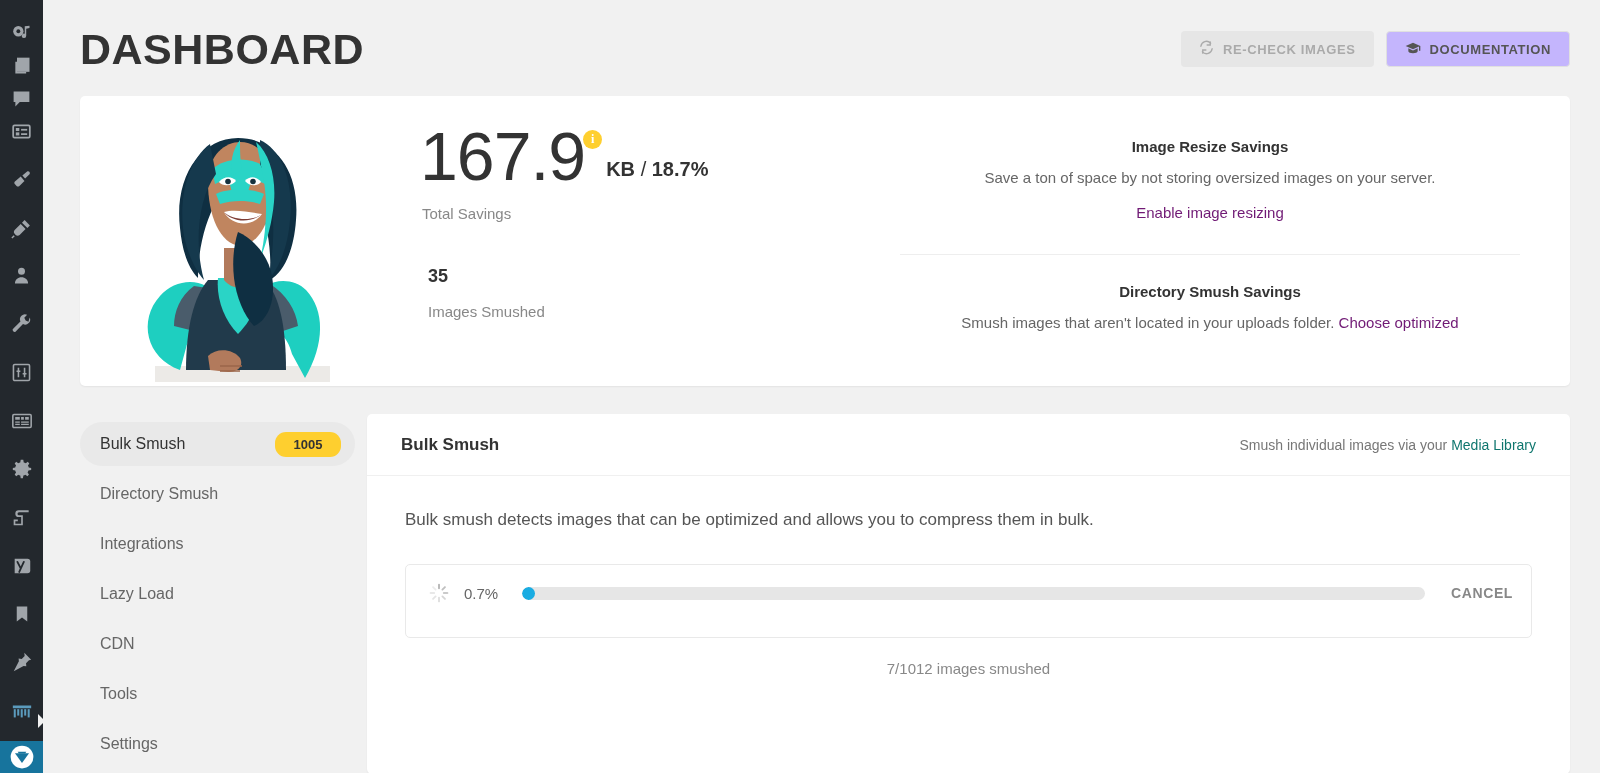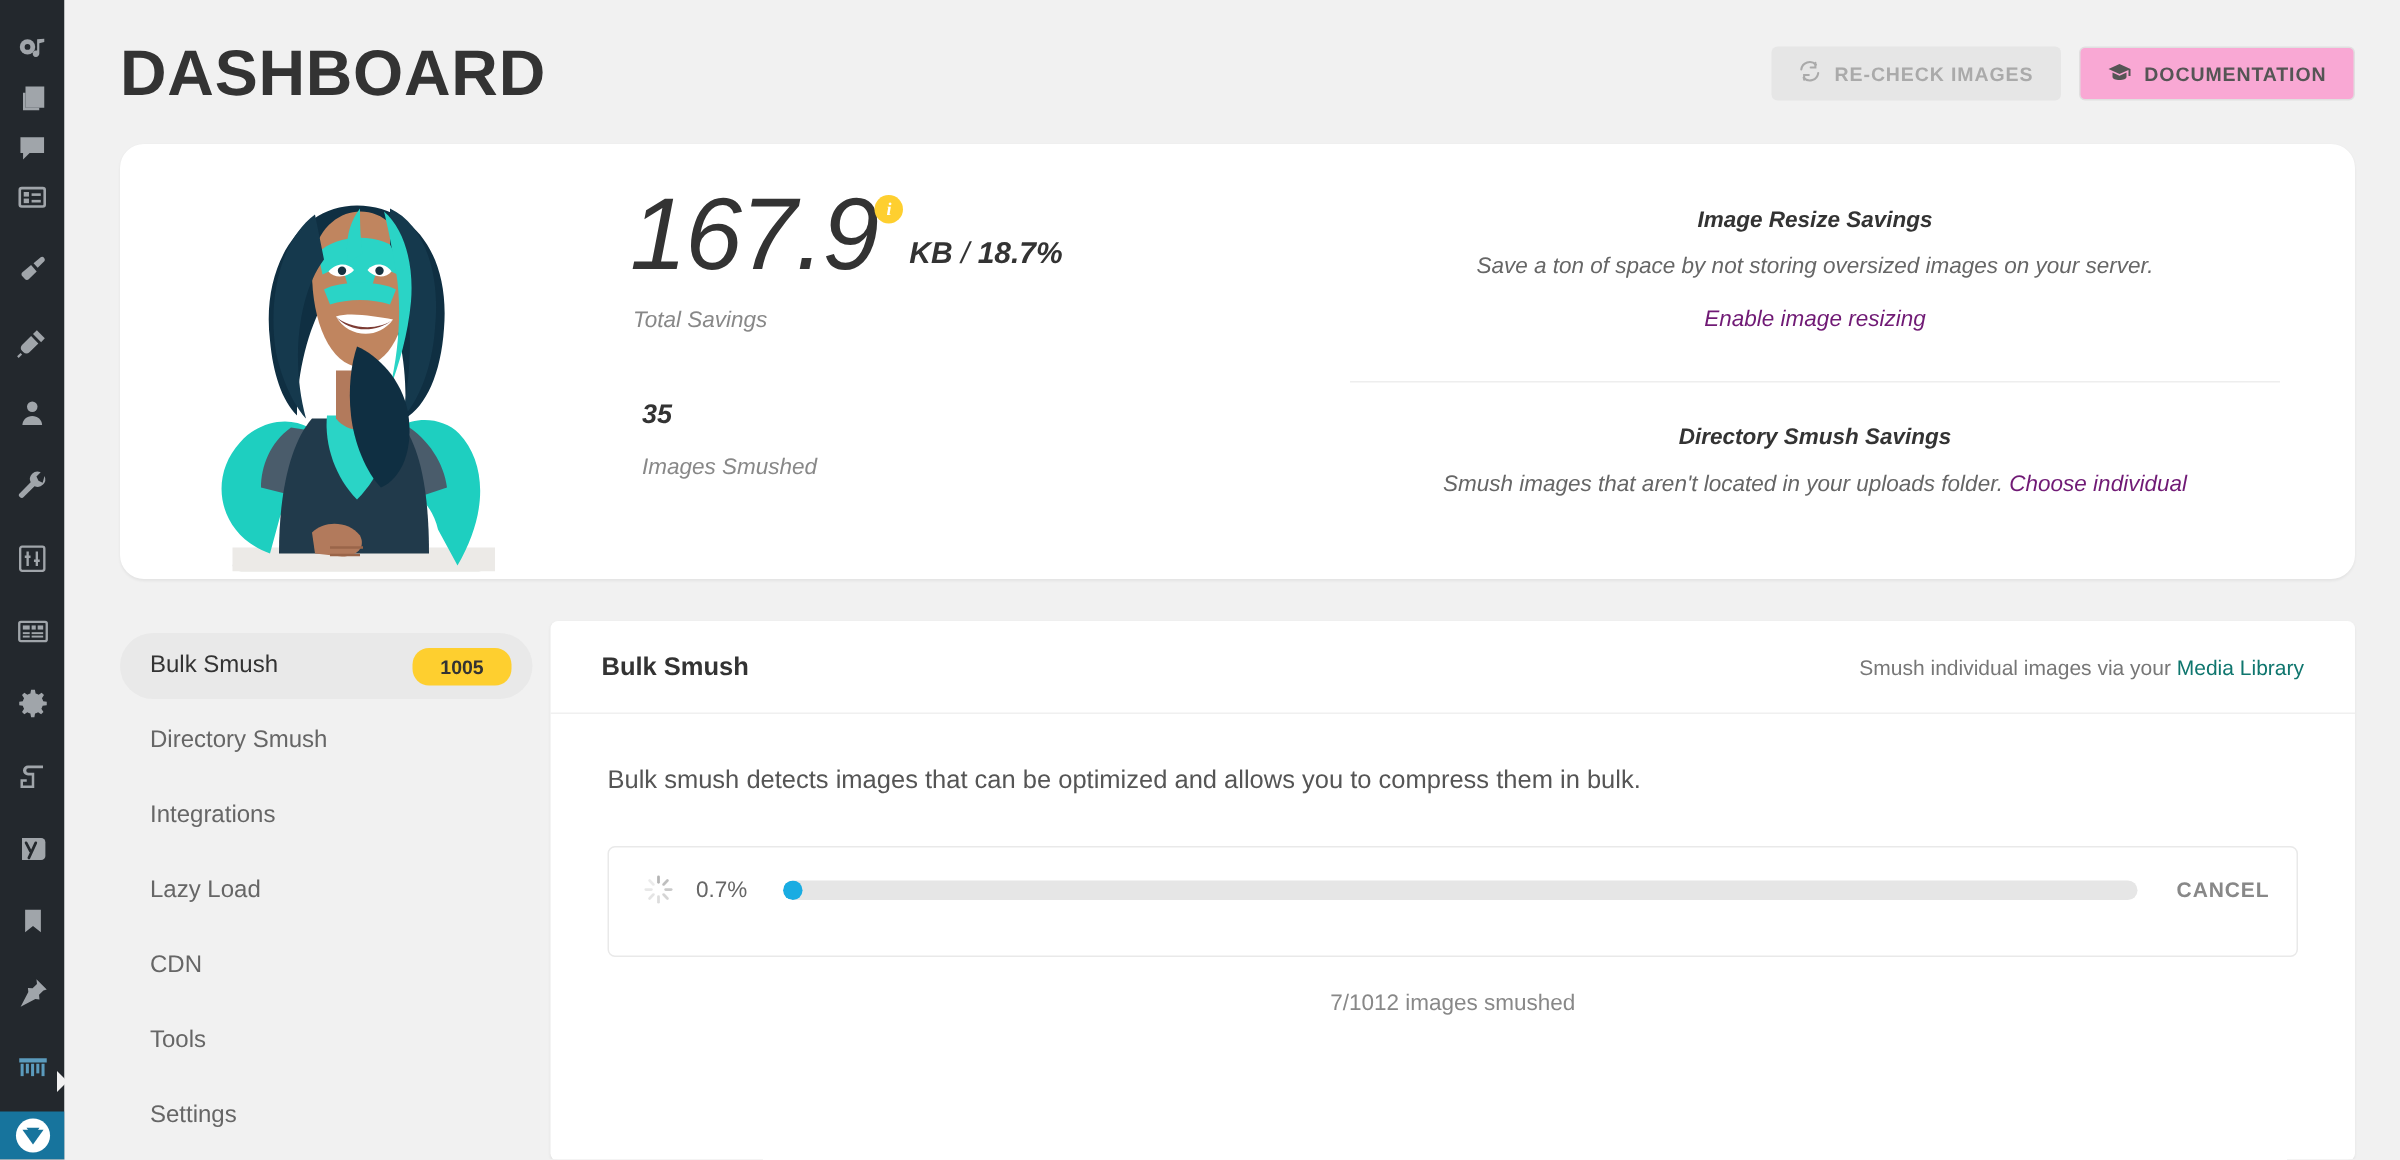--- a/index.html
+++ b/index.html
@@ -66,30 +66,29 @@
     height: 36px; padding: 0 18px;
     border-radius: 4px;
     font-size: 13px; font-weight: bold; letter-spacing: 0.6px;
     cursor: pointer;
     white-space: nowrap;
   }
   .btn-ghost {
     background: #e6e6e6; color: #aaaaaa; border: none;
   }
   .btn-outline {
-    background: #f9a8d4; color: #555555;
+    background: #c4b5fd; color: #555555;
     border: 1px solid #e0e0e0;
   }
 
   
   .card {
     background: #ffffff;
-    border-radius: 16px;
+    border-radius: 5px;
     box-shadow: 0 1px 2px rgba(0,0,0,0.06);
-    font-style: italic;
   }
   .summary-card {
     margin: 20px 30px 0 37px;
     height: 290px;
     display: flex;
     position: relative;
     overflow: hidden;
   }
   .mascot-wrap {
     width: 330px; position: relative;
@@ -470,21 +469,21 @@
         <div>
           <div class="sv-title">Image Resize Savings</div>
           <div class="sv-desc">Save a ton of space by not storing oversized images on your server.</div>
           <div class="sv-desc"><a class="sv-link">Enable image resizing</a></div>
         </div>
         <div class="sv-divider"></div>
         <div class="sv-block2">
           <div class="sv-title">Directory Smush Savings</div>
           <div class="sv-desc">
             <span>Smush images that aren't located in your uploads folder.</span>
-            <a class="sv-link">Choose individual</a>
+            <a class="sv-link">Choose optimized</a>
           </div>
         </div>
       </div>
     </div>
 
     <div class="lower">
 
       <div class="side-nav">
         <div class="nav-item active">
           <span>Bulk Smush</span>

